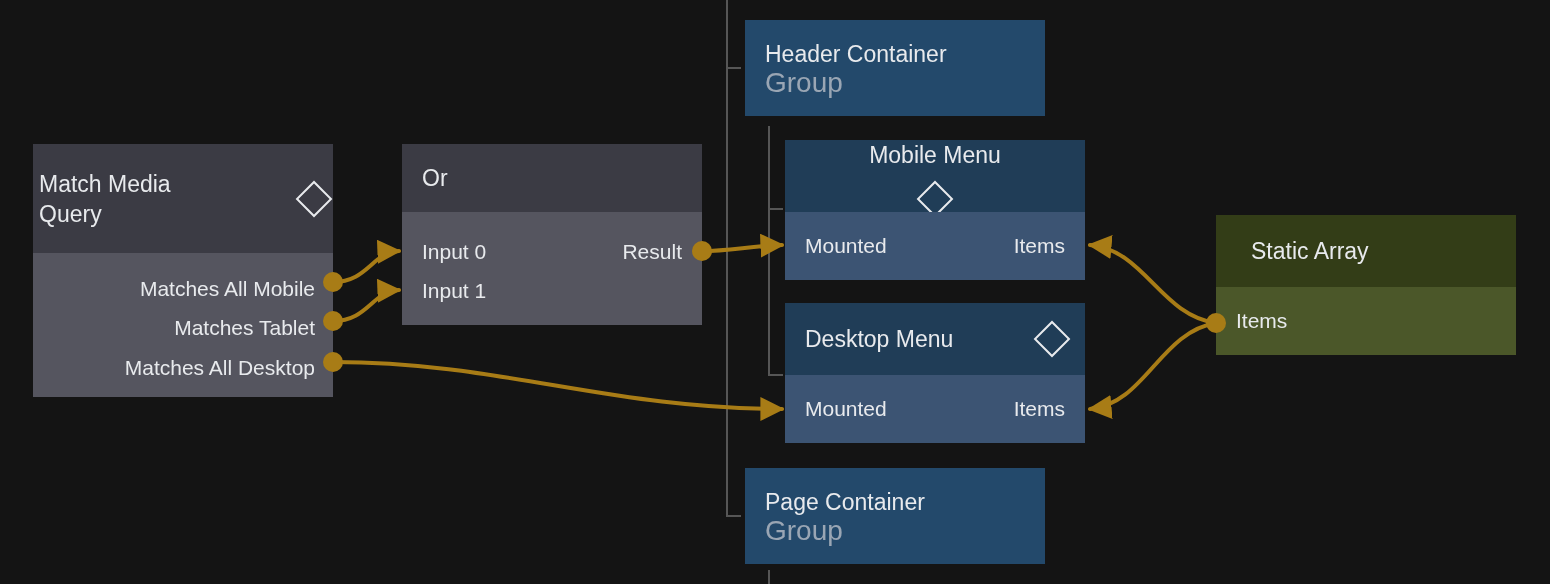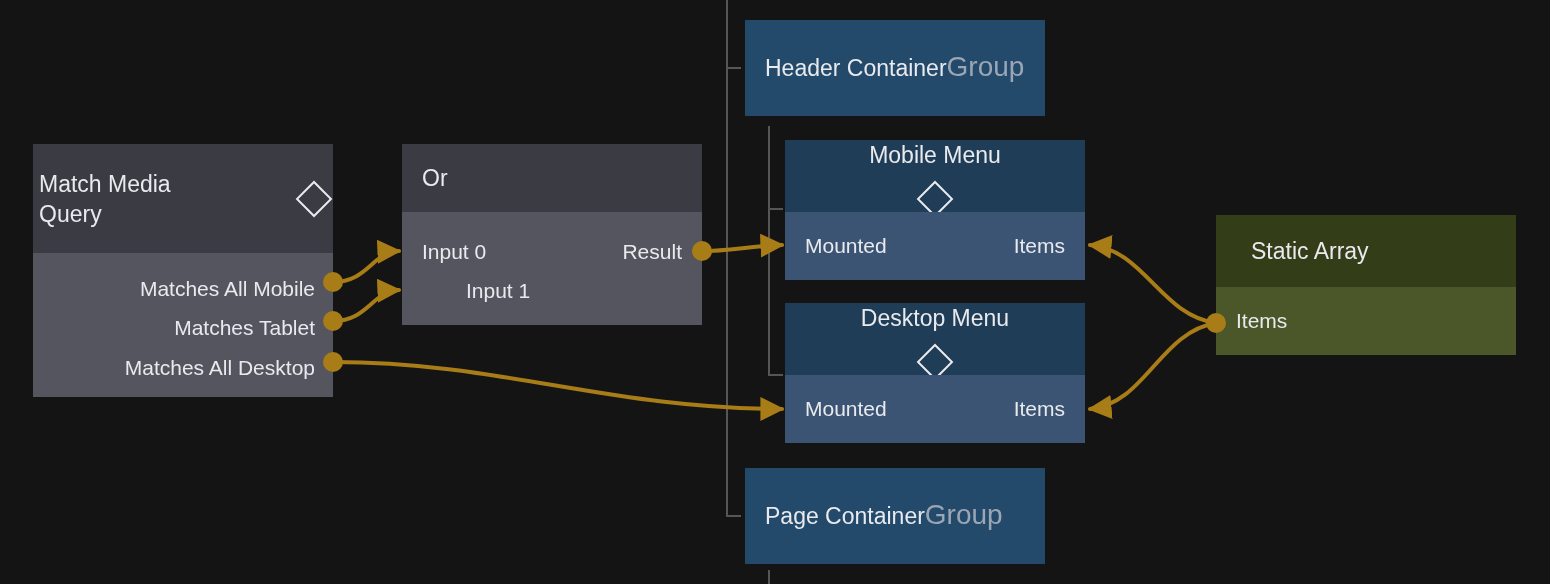--- a/index.html
+++ b/index.html
@@ -33,21 +33,21 @@
   }
   .node-header {
     position: relative;
     box-sizing: border-box;
     display: flex;
     align-items: center;
     justify-content: space-between;
   }
   .node-title-wrap {
     display: flex;
-    flex-direction: row;
+    flex-direction: column;
     justify-content: center;
   }
   .node-title {
     font-size: 23px;
     color: #e8eaed;
     line-height: 30px;
     white-space: pre-line;
   }
   .node-subtitle {
     font-size: 28px;
@@ -157,21 +157,21 @@
 
   <div class="node theme-gray" style="left:402px; top:144px; width:300px; height:181px;">
     <div class="node-header" style="height:68px; padding:0 20px;">
       <div class="node-title">Or</div>
     </div>
     <div class="node-body" style="height:113px; padding-top:20px;">
       <div class="port-row" style="height:39px; padding:0 20px;">
         <span class="port-label in">Input 0</span>
         <span class="port-label out">Result</span>
       </div>
-      <div class="port-row" style="height:39px; padding:0 20px;margin-left:44px;">
+      <div class="port-row" style="height:39px; padding:0 20px;">
         <span class="port-label in">Input 1</span>
       </div>
     </div>
   </div>
 
   <div class="node theme-blue-flat" style="left:745px; top:20px; width:300px; height:96px;">
     <div class="node-header" style="height:96px; padding:0 20px;">
       <div class="node-title-wrap">
         <div class="node-title">Header Container</div>
         <div class="node-subtitle">Group</div>
@@ -186,21 +186,21 @@
     </div>
     <div class="node-body" style="height:68px;">
       <div class="port-row" style="height:68px; padding:0 20px;">
         <span class="port-label in">Mounted</span>
         <span class="port-label out">Items</span>
       </div>
     </div>
   </div>
 
   <div class="node theme-blue" style="left:785px; top:303px; width:300px; height:140px;">
-    <div class="node-header" style="height:72px; padding:0 20px;flex-direction:column;">
+    <div class="node-header" style="height:72px; padding:0 20px;">
       <div class="node-title">Desktop Menu</div>
       <div class="diamond"></div>
     </div>
     <div class="node-body" style="height:68px;">
       <div class="port-row" style="height:68px; padding:0 20px;">
         <span class="port-label in">Mounted</span>
         <span class="port-label out">Items</span>
       </div>
     </div>
   </div>

